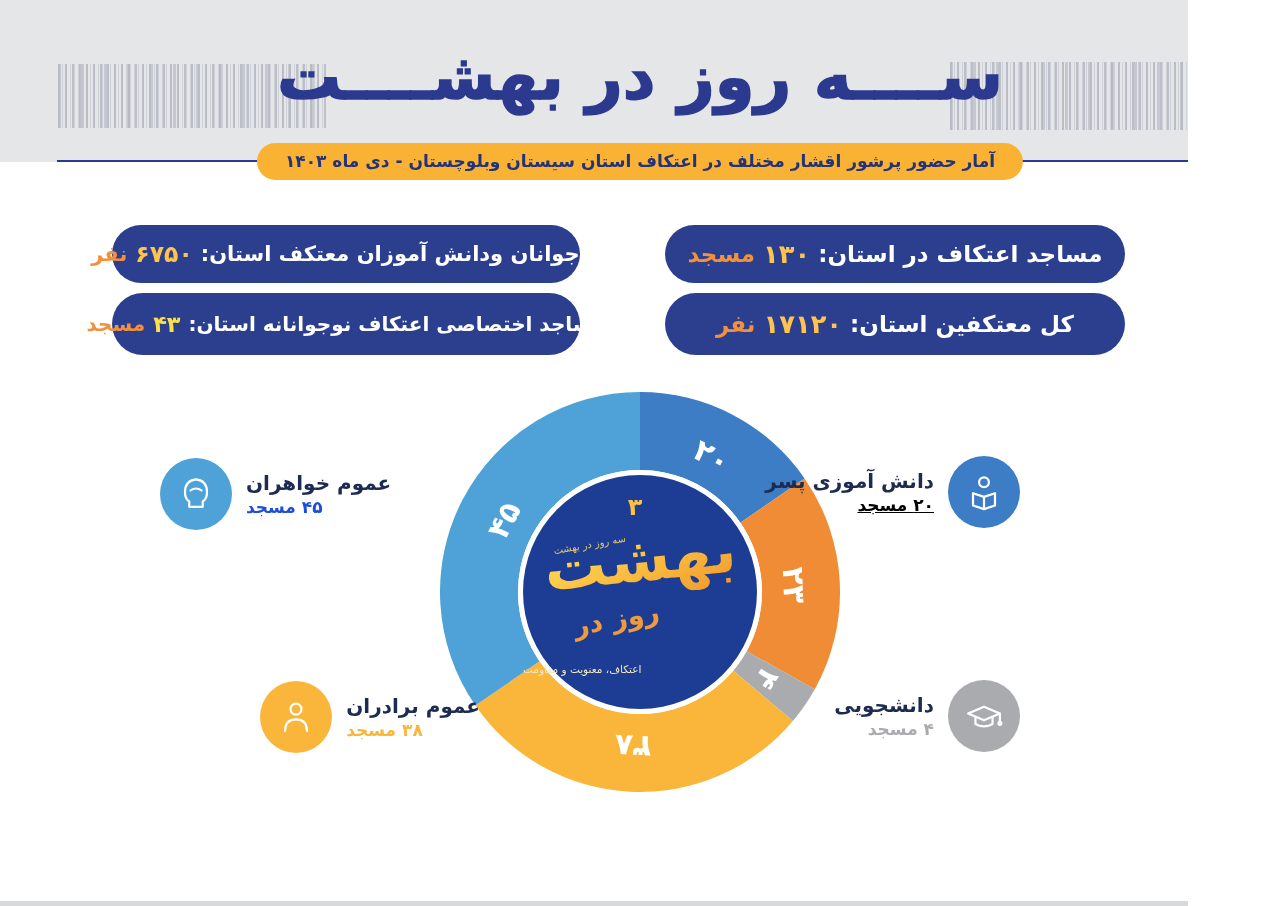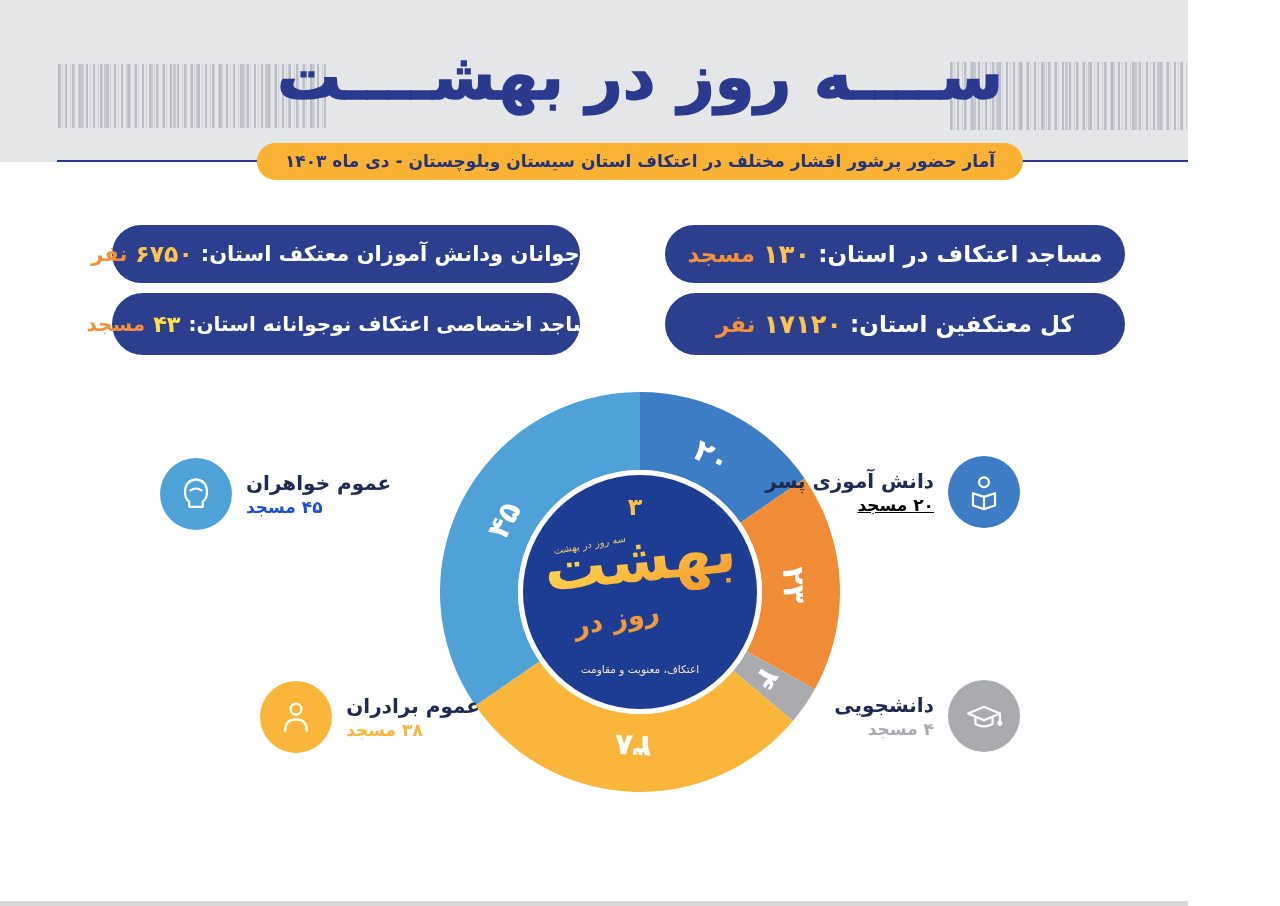--- a/index.html
+++ b/index.html
@@ -40,21 +40,21 @@
   
   .logo{position:absolute;left:83px;top:83px;width:234px;height:234px;border-radius:50%;}
   .logo div{position:absolute;direction:rtl;white-space:nowrap;}
   .logo-num{left:0;right:10px;top:18px;text-align:center;font-size:24px;font-weight:bold;color:#fcc243;}
   .logo-small{left:30px;top:64px;font-size:10px;color:#e8c96a;transform:rotate(-10deg);}
   .logo-main{left:0;right:0;top:48px;text-align:center;font-size:62px;font-weight:bold;
     transform:rotate(-6deg);
     background:linear-gradient(160deg,#ffd34e 30%,#f39c2d 90%);
     -webkit-background-clip:text;background-clip:text;color:transparent;}
   .logo-mid{left:50px;top:128px;font-size:27px;font-weight:bold;color:#ef9a3d;transform:rotate(-10deg);}
-  .logo-tag{left:0;right:0;bottom:34px;text-align:center;font-size:10.5px;color:#f3e7c4;}
+  .logo-tag{left:0;right:0;bottom:34px;text-align:left;font-size:10.5px;color:#f3e7c4;}
   
   .legend-item{position:absolute;display:flex;align-items:center;gap:14px;width:320px;}
   .legend-item .lcircle{width:72px;height:72px;border-radius:50%;flex:0 0 auto;
     display:flex;align-items:center;justify-content:center;}
   .legend-item .ltx{display:flex;flex-direction:column;gap:2px;direction:rtl;}
   .legend-item .lt{font-size:20px;font-weight:bold;color:#1e2b50;}
   .legend-item .lc{font-size:17px;font-weight:bold;}
   .legend-right{justify-content:flex-end;}
   .legend-right .ltx{text-align:right;}
   .legend-left .ltx{text-align:left;}

